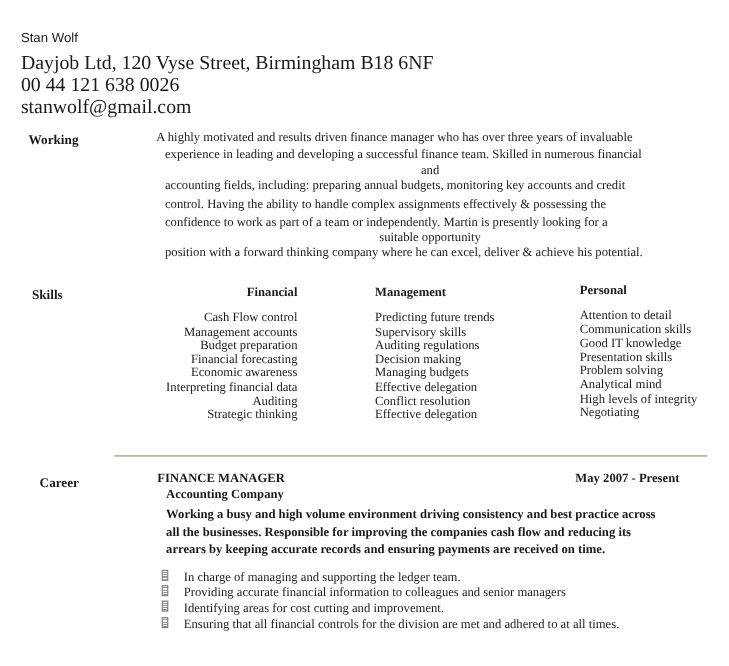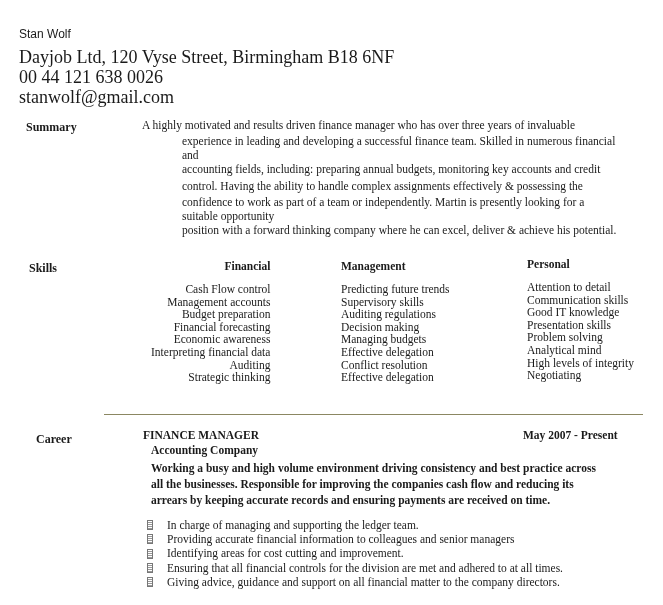--- a/index.html
+++ b/index.html
@@ -4,41 +4,41 @@
 <style>
   html, body { margin: 0; padding: 0; background: #ffffff; }
   body { width: 663px; height: 605px; position: relative; overflow: hidden; color: #1a1a1a;
          font-family: "Liberation Serif", "DejaVu Serif", serif; }
   .abs { position: absolute; white-space: nowrap; }
   .contact { left: 19px; font-size: 18px; font-family: "Liberation Serif", serif; }
   .contact.name { font-family: "Liberation Sans", sans-serif; font-size: 12px; }
   .section-label { font-weight: bold; font-size: 12px; }
   .summary { left: 142px; top: 117px; width: 490px; font-size: 11.5px; line-height: 16.2px; }
   .summary div { white-space: nowrap; }
-  .summary .ind { padding-left: 8px; margin-left: 32px; }
-  .summary .short { line-height: 12px; }
+  .summary .ind { padding-left: 8px; }
+  .summary .short { line-height: 12px; text-align: center; }
   .skill-col { font-size: 11.5px; }
   .skill-col .head { font-weight: bold; margin-bottom: 11px; }
   .skill-col .item { line-height: 12.6px; }
   .rule { position: absolute; left: 104px; top: 414px; width: 539px; height: 0; border-top: 1.5px solid #8b8762; }
   .career { font-size: 11.5px; font-weight: bold; }
   .bullets { left: 147px; top: 518px; font-size: 11.5px; }
-  .bullets .b { line-height: 14.2px; display: flex; align-items: center; }
+  .bullets .b { line-height: 14.2px; display: flex; align-items: flex-start; }
   .bullets .glyph { display: inline-block; width: 4px; height: 8px; border: 1px solid #777; margin-right: 14px;
                     background: repeating-linear-gradient(#fff 0 1px, #999 1px 2px); }
 </style>
 </head>
 <body>
 
 <div class="abs contact name" style="top:27px;">Stan Wolf</div>
 <div class="abs contact" style="top:47px;">Dayjob Ltd, 120 Vyse Street, Birmingham B18 6NF</div>
 <div class="abs contact" style="top:67px;">00 44 121 638 0026</div>
 <div class="abs contact" style="top:87px;">stanwolf@gmail.com</div>
 
-<div class="abs section-label" style="left:26px; top:120px;">Summary</div>
+<div class="abs section-label" style="left:26px; top:120px;">Working</div>
 <div class="abs summary">
   <div>A highly motivated and results driven finance manager who has over three years of invaluable</div>
   <div class="ind">experience in leading and developing a successful finance team. Skilled in numerous financial</div>
   <div class="ind short">and</div>
   <div class="ind">accounting fields, including: preparing annual budgets, monitoring key accounts and credit</div>
   <div class="ind">control. Having the ability to handle complex assignments effectively &amp; possessing the</div>
   <div class="ind">confidence to work as part of a team or independently. Martin is presently looking for a</div>
   <div class="ind short">suitable opportunity</div>
   <div class="ind">position with a forward thinking company where he can excel, deliver &amp; achieve his potential.</div>
 </div>
@@ -103,17 +103,13 @@
       <span>Providing accurate financial information to colleagues and senior managers</span>
     </div>
   <div class="b">
       <span class="glyph"></span>
       <span>Identifying areas for cost cutting and improvement.</span>
     </div>
   <div class="b">
       <span class="glyph"></span>
       <span>Ensuring that all financial controls for the division are met and adhered to at all times.</span>
     </div>
-  <div class="b">
-      <span class="glyph"></span>
-      <span>Giving advice, guidance and support on all financial matter to the company directors.</span>
-    </div>
 </div>
 
 </body></html>

